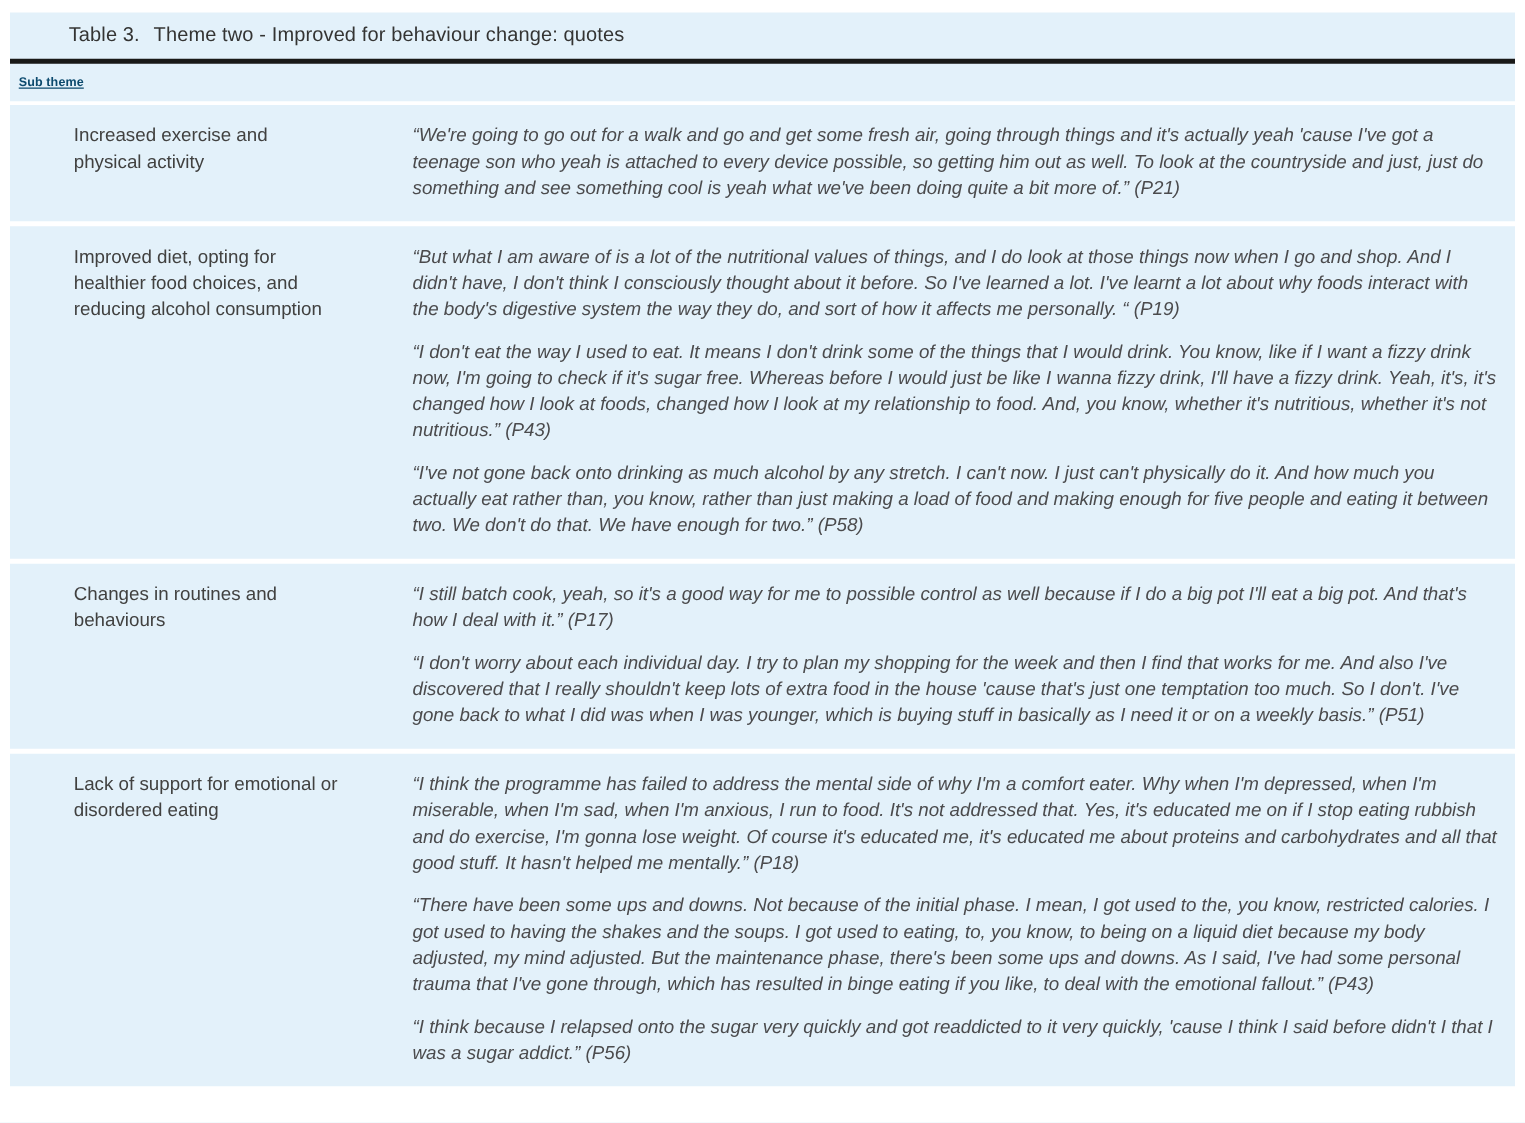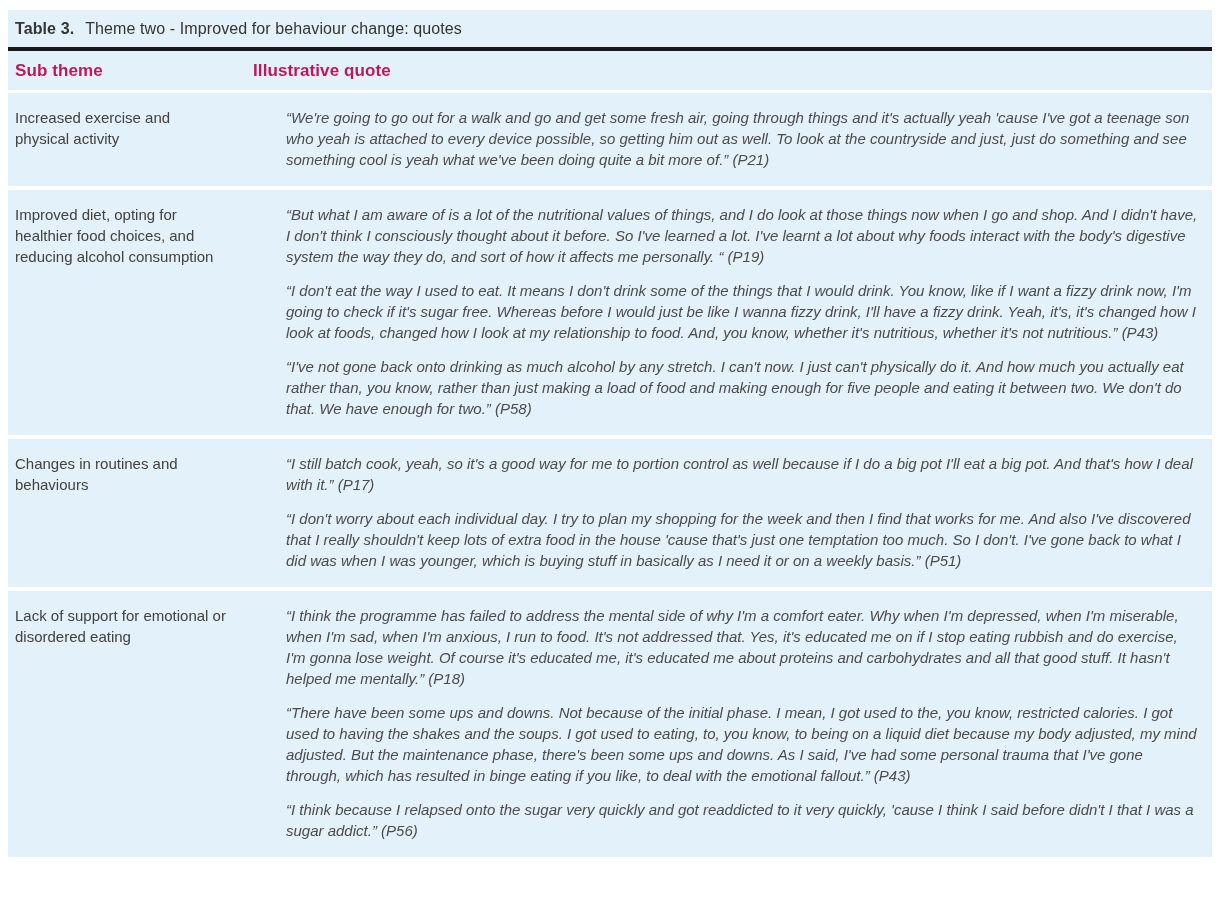--- a/index.html
+++ b/index.html
@@ -14,38 +14,40 @@
   .table {
     background: #e3f1fa;
     width: 100%;
   }
   .caption {
     padding: 10px 8px 9px 7px;
     font-size: 16px;
     color: #343433;
     letter-spacing: 0.1px;
   }
-  .cap-label { font-weight: bold; margin-right: 11px; }
+  .cap-label { font-weight: normal; margin-right: 11px; margin-left: 40px; }
   .rule { height: 4px; background: #191918; }
   .header-row {
     display: grid;
     grid-template-columns: 238px 1fr;
     padding: 10px 8px 9px 7px;
     border-bottom: 3px solid #ffffff;
   }
   .col-h {
-    font-size: 17px;
+    font-size: 10px;
     font-weight: bold;
-    color: #be185d;
+    color: #0c4a6e;
     letter-spacing: 0.1px;
+    text-decoration: underline;
   }
   .row {
     display: grid;
     grid-template-columns: 238px 1fr;
     border-bottom: 4px solid #ffffff;
+    padding-left: 44px;
   }
   .row:last-child { border-bottom: none; }
   .subtheme {
     padding: 14px 20px 14px 7px;
     font-size: 15px;
     line-height: 21px;
     color: #414140;
   }
   .quotes { padding: 14px 14px 3px 0; margin-left: 40px; }
   .quote {
@@ -63,21 +65,20 @@
   <div class="table">
 
     <div class="caption">
       <span class="cap-label">Table 3.</span><span class="cap-title">Theme two - Improved for behaviour change: quotes</span>
     </div>
 
     <div class="rule"></div>
 
     <div class="header-row">
       <div class="col-h">Sub theme</div>
-      <div class="col-h">Illustrative quote</div>
     </div>
 
     <div class="row">
       <div class="subtheme">Increased exercise and physical activity</div>
       <div class="quotes">
         <p class="quote">“We're going to go out for a walk and go and get some fresh air, going through things and it's actually yeah 'cause I've got a teenage son who yeah is attached to every device possible, so getting him out as well. To look at the countryside and just, just do something and see something cool is yeah what we've been doing quite a bit more of.” (P21)</p>
       </div>
     </div>
 
     <div class="row">
@@ -85,21 +86,21 @@
       <div class="quotes">
         <p class="quote">“But what I am aware of is a lot of the nutritional values of things, and I do look at those things now when I go and shop. And I didn't have, I don't think I consciously thought about it before. So I've learned a lot. I've learnt a lot about why foods interact with the body's digestive system the way they do, and sort of how it affects me personally. “ (P19)</p>
         <p class="quote">“I don't eat the way I used to eat. It means I don't drink some of the things that I would drink. You know, like if I want a fizzy drink now, I'm going to check if it's sugar free. Whereas before I would just be like I wanna fizzy drink, I'll have a fizzy drink. Yeah, it's, it's changed how I look at foods, changed how I look at my relationship to food. And, you know, whether it's nutritious, whether it's not nutritious.” (P43)</p>
         <p class="quote">“I've not gone back onto drinking as much alcohol by any stretch. I can't now. I just can't physically do it. And how much you actually eat rather than, you know, rather than just making a load of food and making enough for five people and eating it between two. We don't do that. We have enough for two.” (P58)</p>
       </div>
     </div>
 
     <div class="row">
       <div class="subtheme">Changes in routines and behaviours</div>
       <div class="quotes">
-        <p class="quote">“I still batch cook, yeah, so it's a good way for me to portion control as well because if I do a big pot I'll eat a big pot. And that's how I deal with it.” (P17)</p>
+        <p class="quote">“I still batch cook, yeah, so it's a good way for me to possible control as well because if I do a big pot I'll eat a big pot. And that's how I deal with it.” (P17)</p>
         <p class="quote">“I don't worry about each individual day. I try to plan my shopping for the week and then I find that works for me. And also I've discovered that I really shouldn't keep lots of extra food in the house 'cause that's just one temptation too much. So I don't. I've gone back to what I did was when I was younger, which is buying stuff in basically as I need it or on a weekly basis.” (P51)</p>
       </div>
     </div>
 
     <div class="row">
       <div class="subtheme">Lack of support for emotional or disordered eating</div>
       <div class="quotes">
         <p class="quote">“I think the programme has failed to address the mental side of why I'm a comfort eater. Why when I'm depressed, when I'm miserable, when I'm sad, when I'm anxious, I run to food. It's not addressed that. Yes, it's educated me on if I stop eating rubbish and do exercise, I'm gonna lose weight. Of course it's educated me, it's educated me about proteins and carbohydrates and all that good stuff. It hasn't helped me mentally.” (P18)</p>
         <p class="quote">“There have been some ups and downs. Not because of the initial phase. I mean, I got used to the, you know, restricted calories. I got used to having the shakes and the soups. I got used to eating, to, you know, to being on a liquid diet because my body adjusted, my mind adjusted. But the maintenance phase, there's been some ups and downs. As I said, I've had some personal trauma that I've gone through, which has resulted in binge eating if you like, to deal with the emotional fallout.” (P43)</p>
         <p class="quote">“I think because I relapsed onto the sugar very quickly and got readdicted to it very quickly, 'cause I think I said before didn't I that I was a sugar addict.” (P56)</p>

